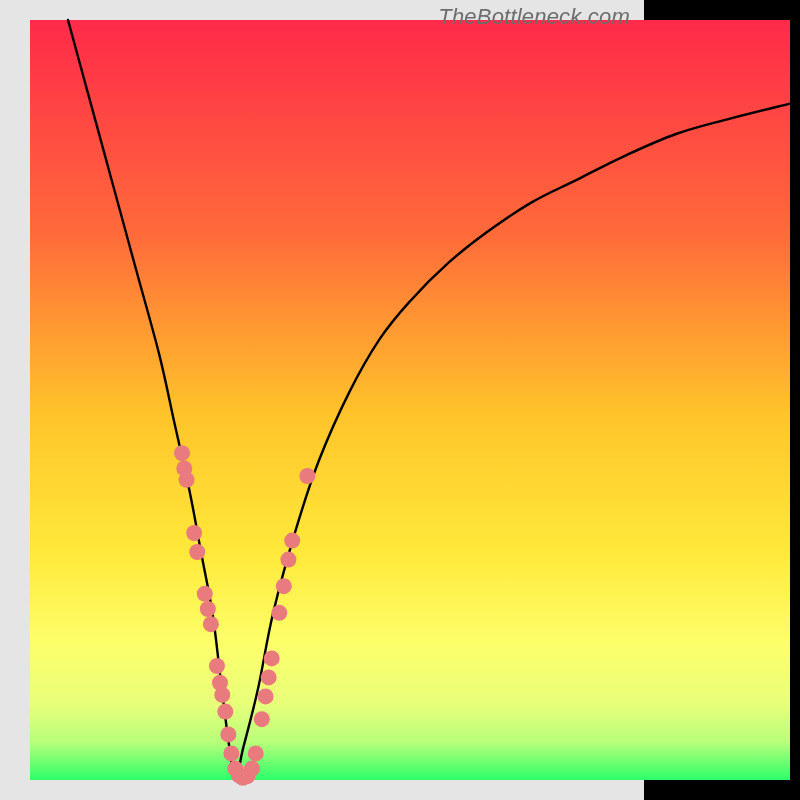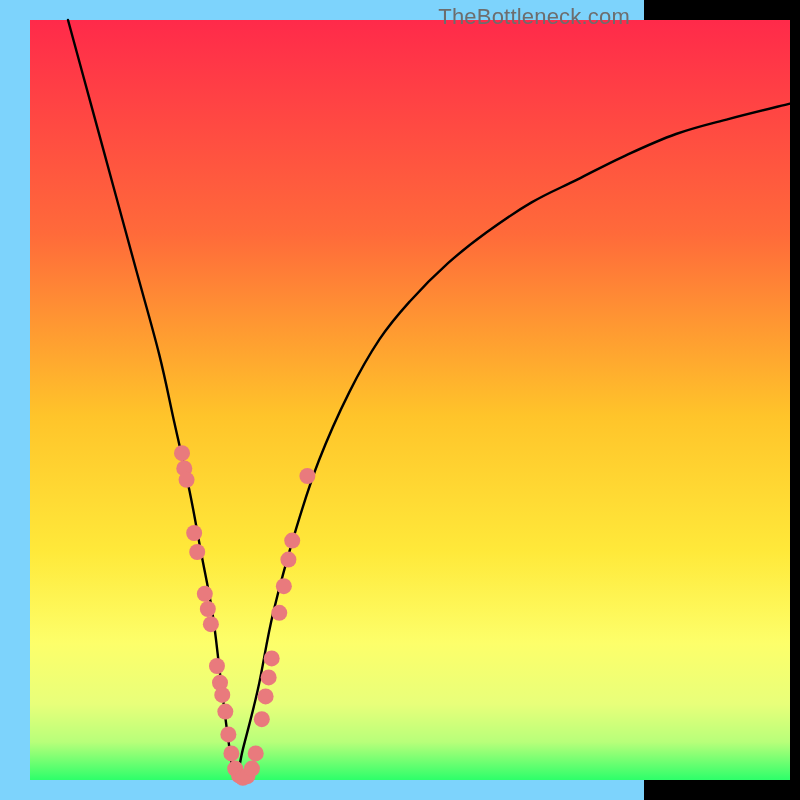--- a/index.html
+++ b/index.html
@@ -8,21 +8,22 @@
     width: 800px;
     height: 800px;
     background: #000;
     overflow: hidden;
     font-family: Arial, Helvetica, sans-serif;
   }
   .frame {
     position: relative;
     width: 644px;
     height: 800px;
-    background: #7dd3fc;
+    background: #e5e5e5;
+    font-style: italic;
   }
   .plot-area {
     position: absolute;
     left: 30px;
     top: 20px;
     width: 760px;
     height: 760px;
   }
   .gradient-bg {
     position: absolute;

